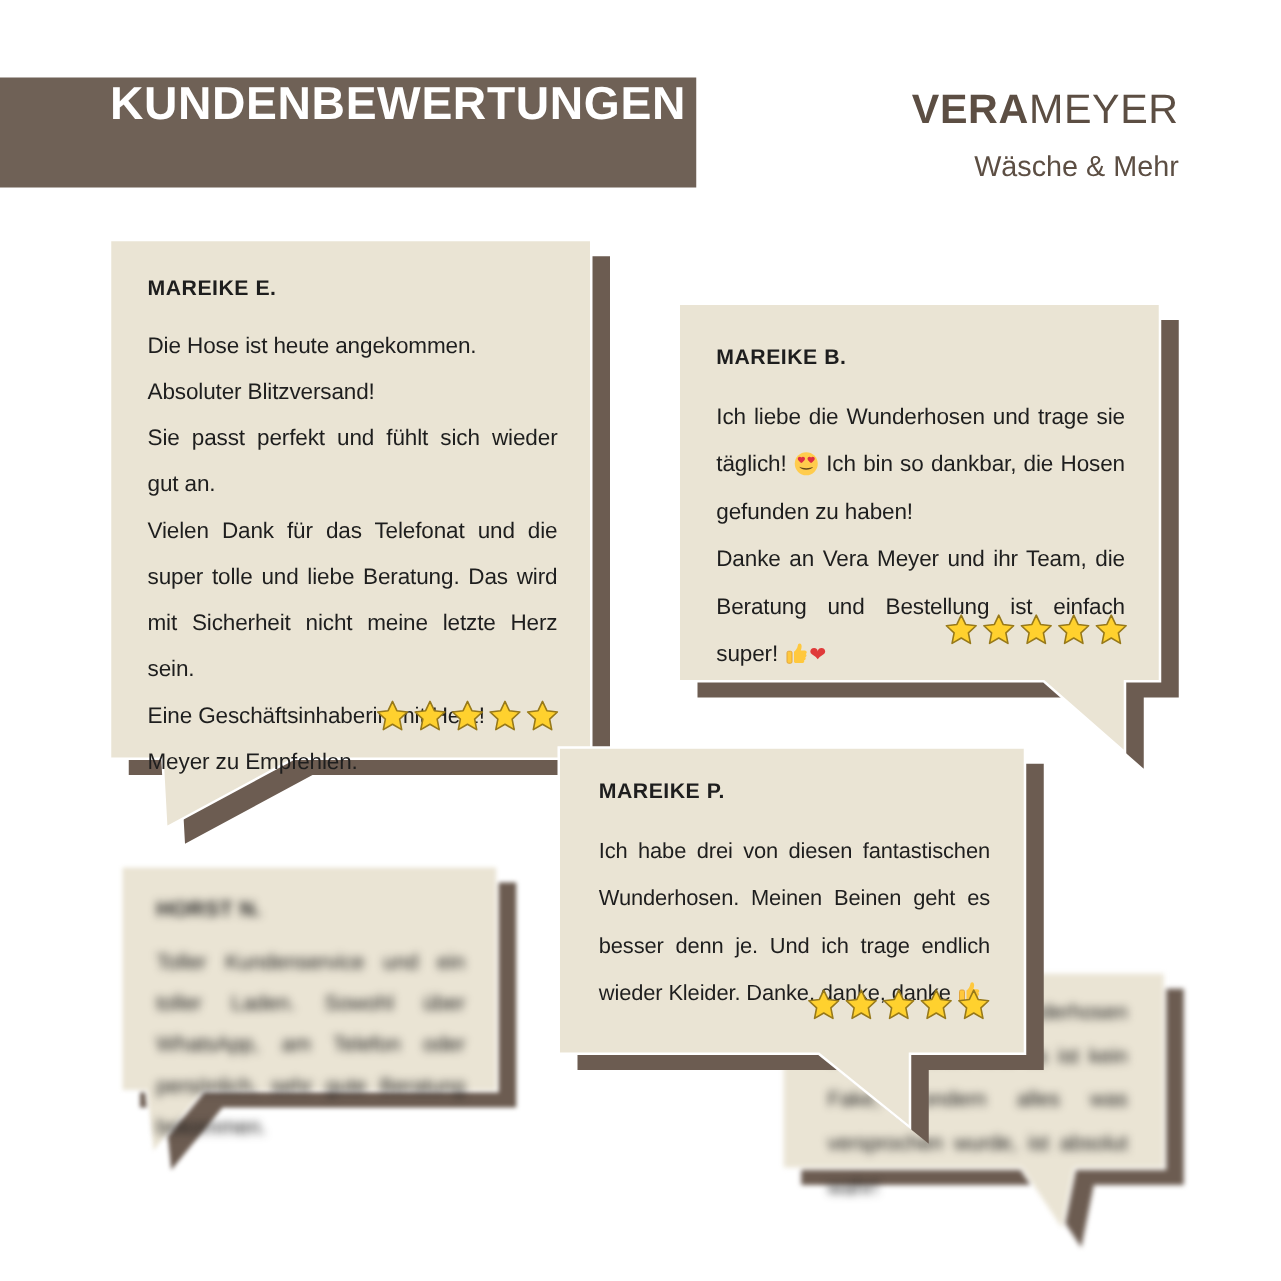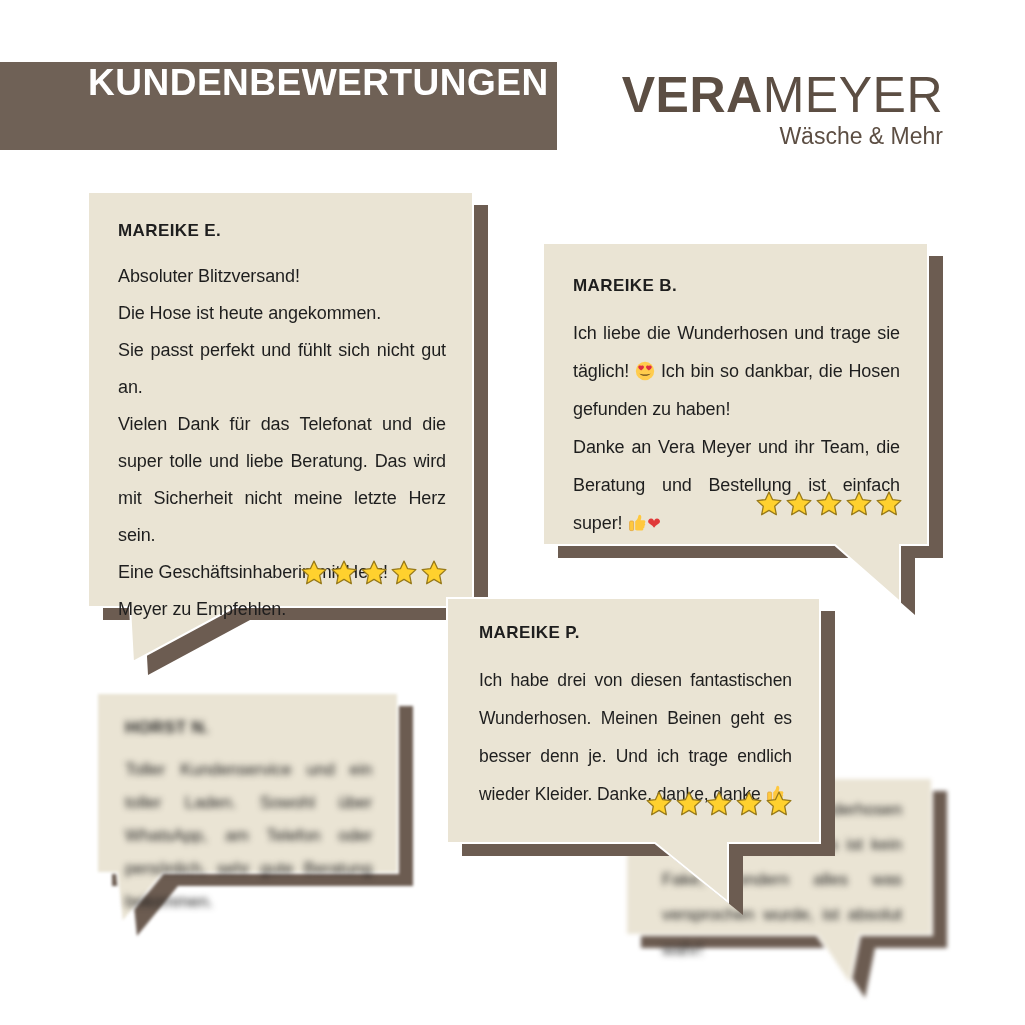--- a/index.html
+++ b/index.html
@@ -18,24 +18,24 @@
   
   .banner{
     position:absolute;left:0;top:62px;width:557px;height:88px;
     background:var(--banner);display:flex;align-items:flex-start;
   }
   .banner h1{
     margin:0 0 0 88px;font-size:37px;font-weight:bold;color:#fff;letter-spacing:.5px;white-space:nowrap;
   }
   
   .logo{position:absolute;top:70px;right:82px;text-align:right;color:var(--logo);line-height:1}
-  .logo .word{font-size:50px;letter-spacing:.5px;white-space:nowrap}
+  .logo .word{font-size:33px;letter-spacing:.5px;white-space:nowrap}
   .logo .word .bold{font-weight:bold}
   .logo .word .light{font-weight:normal}
-  .logo .tagline{font-size:23px;margin-top:5px}
+  .logo .tagline{font-size:23px;margin-top:19px}
   
   .card{position:absolute}
   .card svg.bubble{position:absolute;left:0;top:0;overflow:visible;display:block}
   .bubble .shadow{fill:var(--shadow)}
   .bubble .body{fill:var(--bubble);stroke:#ffffff;stroke-width:2}
   .content{position:absolute}
   .content .name{font-weight:bold;font-size:17px;letter-spacing:.4px;margin:0 0 9px;white-space:nowrap}
   .content p{margin:0;text-align:justify;letter-spacing:-.1px}
   .stars{position:absolute;display:flex;gap:2px}
   .stars svg{width:28px;height:28px;display:block}
@@ -80,23 +80,23 @@
     </div>
   </div>
 
   <div class="card" style="left:88px;top:192px;width:410px;height:500px;z-index:3">
     <svg class="bubble" width="410" height="500">
       <path class="shadow" transform="translate(15,13)" d="M0 0 H385 V415 H147 L45 470 L42 415 H0 Z"></path>
       <path class="body" d="M0 0 H385 V415 H147 L45 470 L42 415 H0 Z"></path>
     </svg>
     <div class="content" style="left:30px;top:20px;width:328px;font-size:18px;line-height:37px">
       <div class="name">MAREIKE E.</div>
+      <p>Die Hose ist heute angekommen.</p>
       <p>Absoluter Blitzversand!</p>
-      <p>Die Hose ist heute angekommen.</p>
-      <p>Sie passt perfekt und fühlt sich nicht gut an.</p>
+      <p>Sie passt perfekt und fühlt sich wieder gut an.</p>
       <p>Vielen Dank für das Telefonat und die super tolle und liebe Beratung. Das wird mit Sicherheit nicht meine letzte Herz sein.</p>
       <p>Eine Geschäftsinhaberin mit Herz!</p>
       <p>Meyer zu Empfehlen.</p>
     </div>
     <div class="stars" style="left:212px;top:367px">
         <svg viewBox="0 0 24 24">
           <path d="M12 1.8 L15 8.2 L22.2 9.1 L16.9 14 L18.3 21.2 L12 17.5 L5.7 21.2 L7.1 14 L1.8 9.1 L9 8.2 Z" fill="#FFD12E" stroke="#97791A" stroke-width="1.1" stroke-linejoin="round"></path>
         </svg>
         <svg viewBox="0 0 24 24">
           <path d="M12 1.8 L15 8.2 L22.2 9.1 L16.9 14 L18.3 21.2 L12 17.5 L5.7 21.2 L7.1 14 L1.8 9.1 L9 8.2 Z" fill="#FFD12E" stroke="#97791A" stroke-width="1.1" stroke-linejoin="round"></path>

